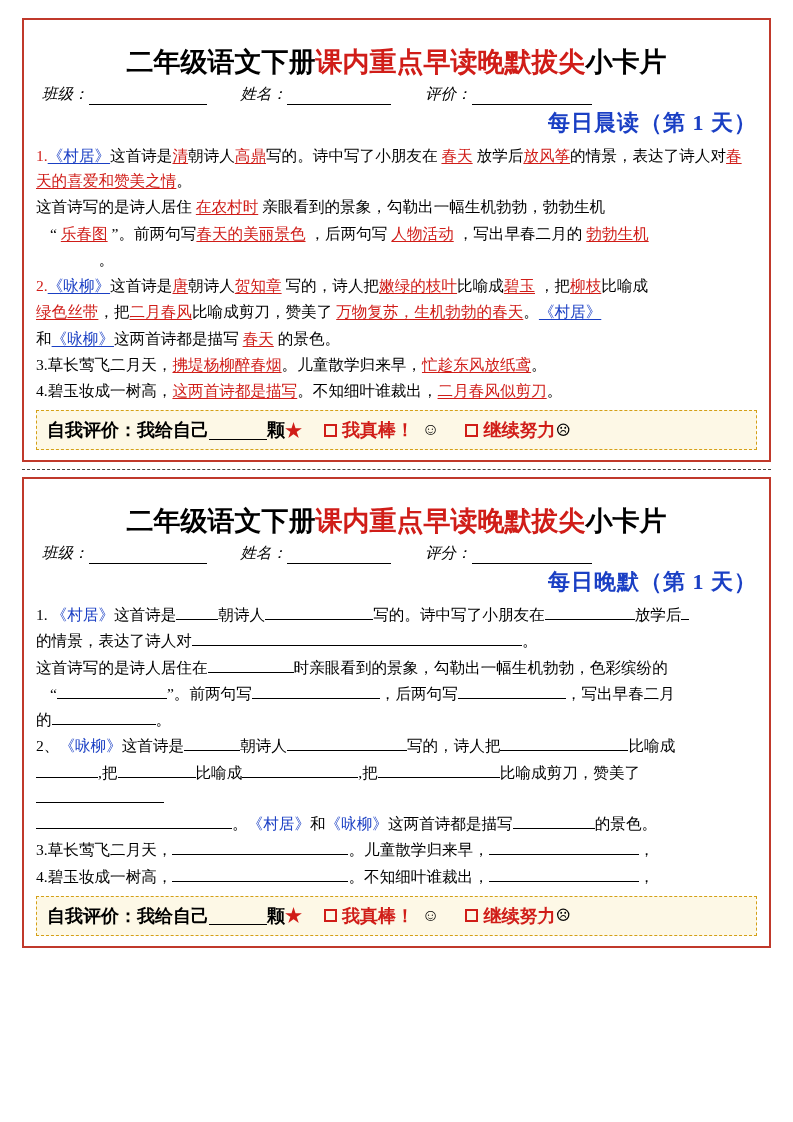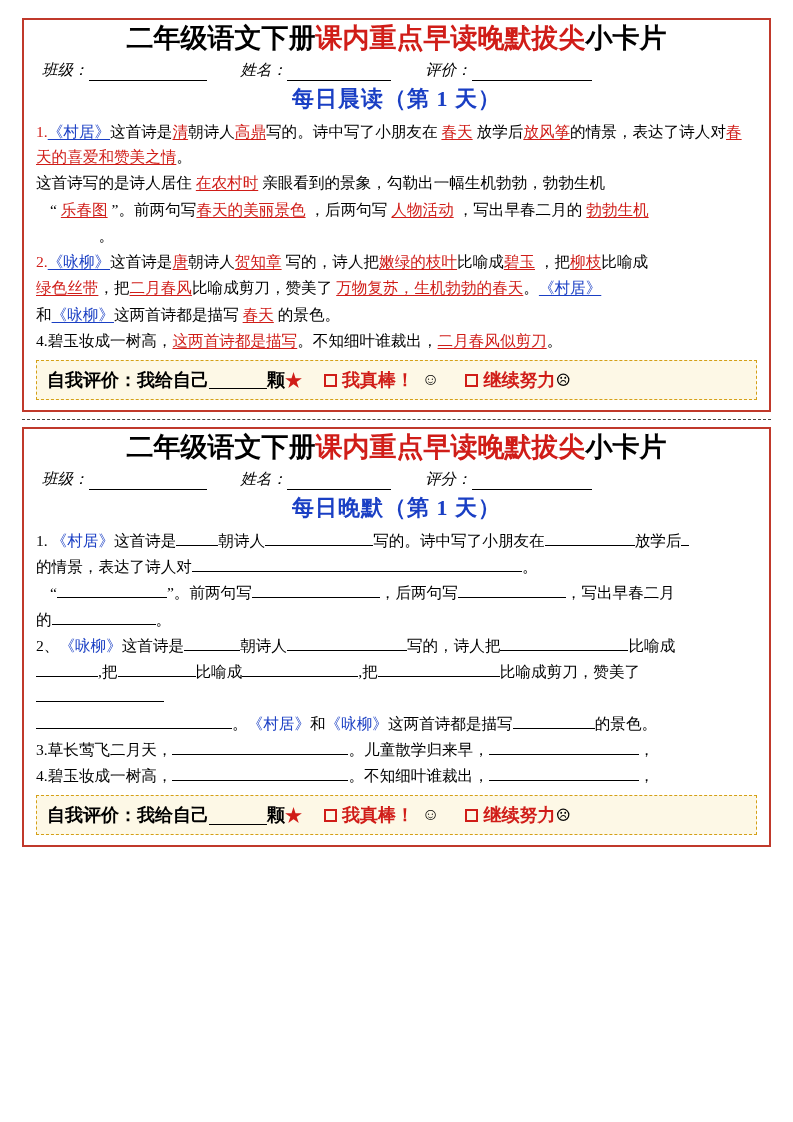--- a/index.html
+++ b/index.html
@@ -10,21 +10,21 @@
     font-family: "Liberation Serif", "DejaVu Serif", serif;
     color: #000;
   }
   .page {
     width: 793px; height: 1122px;
     padding: 18px 22px 10px 22px;
     position: relative;
   }
   .card {
     border: 2px solid #c0392b;
-    padding: 0 12px 10px 12px;
+    padding: 24px 12px 10px 12px;
     position: relative;
   }
   .card + .sep {
     margin: 7px 0 7px 0;
     border-top: 1px dashed #444;
   }
   .title {
     text-align: center;
     font-weight: bold;
     font-size: 27px;
@@ -39,21 +39,21 @@
     display: flex;
     align-items: flex-end;
     font-size: 15.5px;
     margin: 2px 0 2px 0;
     padding: 0 6px 0 6px;
   }
   .metarow .field { display:flex; align-items:flex-end;font-style:italic; }
   .metarow .lbl { white-space: nowrap; }
   .ul { display:inline-block; border-bottom: 1px solid #000; height: 1em; }
   .subtitle {
-    text-align:center;
+    text-align:right;
     color:#1a3fc4;
     font-weight:bold;
     font-size: 22px;
     margin: 3px 0 5px 0;
     letter-spacing: 1px;
   }
   .line {
     font-size: 15.6px;
     line-height: 1.62;
     margin: 0 0 1px 0;
@@ -137,20 +137,23 @@
       <span class="red">2.</span><span class="ublue">《咏柳》</span><span>这首诗是</span><span class="ured">唐</span><span>朝诗人</span><span class="ured">贺知章</span>&nbsp;<span>写的，诗人把</span><span class="ured">嫩绿的枝叶</span><span>比喻成</span><span class="ured">碧玉</span>&nbsp;<span>，把</span><span class="ured">柳枝</span><span>比喻成</span>
     </div>
     <div class="line">
       <span class="ured">绿色丝带</span><span>，把</span><span class="ured">二月春风</span><span>比喻成剪刀，赞美了</span>&nbsp;<span class="ured">万物复苏，生机勃勃的春天</span><span>。</span><span class="ublue">《村居》</span>
     </div>
     <div class="line">
       <span>和</span><span class="ublue">《咏柳》</span><span>这两首诗都是描写</span>&nbsp;<span class="ured">春天</span>&nbsp;<span>的景色。</span>
     </div>
 
     <div class="line">
+      <span>3.</span><span>草长莺飞二月天，</span><span class="ured">拂堤杨柳醉春烟</span><span>。儿童散学归来早，</span><span class="ured">忙趁东风放纸鸢</span><span>。</span>
+    </div>
+    <div class="line">
       <span>4.</span><span>碧玉妆成一树高，</span><span class="ured">这两首诗都是描写</span><span>。不知细叶谁裁出，</span><span class="ured">二月春风似剪刀</span><span>。</span>
     </div>
 
     <div class="eval">
       <span>自我评价：我给自己</span>
         <span class="blank" style="width:58px"></span>
         <span>颗</span>
         <span class="star">★</span>
       <span style="width:20px"></span>
       <span class="sq"></span>
@@ -191,20 +194,23 @@
 
     <div class="subtitle">每日晚默（第 1 天）</div>
 
     <div class="line">
       <span>1.</span>&nbsp;<span class="blue">《村居》</span><span>这首诗是</span><span class="blank" style="width:42px"></span><span>朝诗人</span><span class="blank" style="width:108px"></span><span>写的。诗中写了小朋友在</span><span class="blank" style="width:90px"></span><span>放学后</span><span class="blank" style="width:8px"></span>
     </div>
     <div class="line">
       <span>的情景，表达了诗人对</span><span class="blank" style="width:330px"></span><span>。</span>
     </div>
 
+    <div class="line">
+      <span>这首诗写的是诗人居住在</span><span class="blank" style="width:86px"></span><span>时亲眼看到的景象，勾勒出一幅生机勃勃，色彩缤纷的</span>
+    </div>
     <div class="line indent">
       <span>“</span><span class="blank" style="width:110px"></span><span>”。前两句写</span><span class="blank" style="width:128px"></span><span>，后两句写</span><span class="blank" style="width:108px"></span><span>，写出早春二月</span>
     </div>
     <div class="line">
       <span>的</span><span class="blank" style="width:104px"></span><span>。</span>
     </div>
 
     <div class="line">
       <span>2、</span><span class="blue">《咏柳》</span><span>这首诗是</span><span class="blank" style="width:56px"></span><span>朝诗人</span><span class="blank" style="width:120px"></span><span>写的，诗人把</span><span class="blank" style="width:128px"></span><span>比喻成</span>
     </div>

